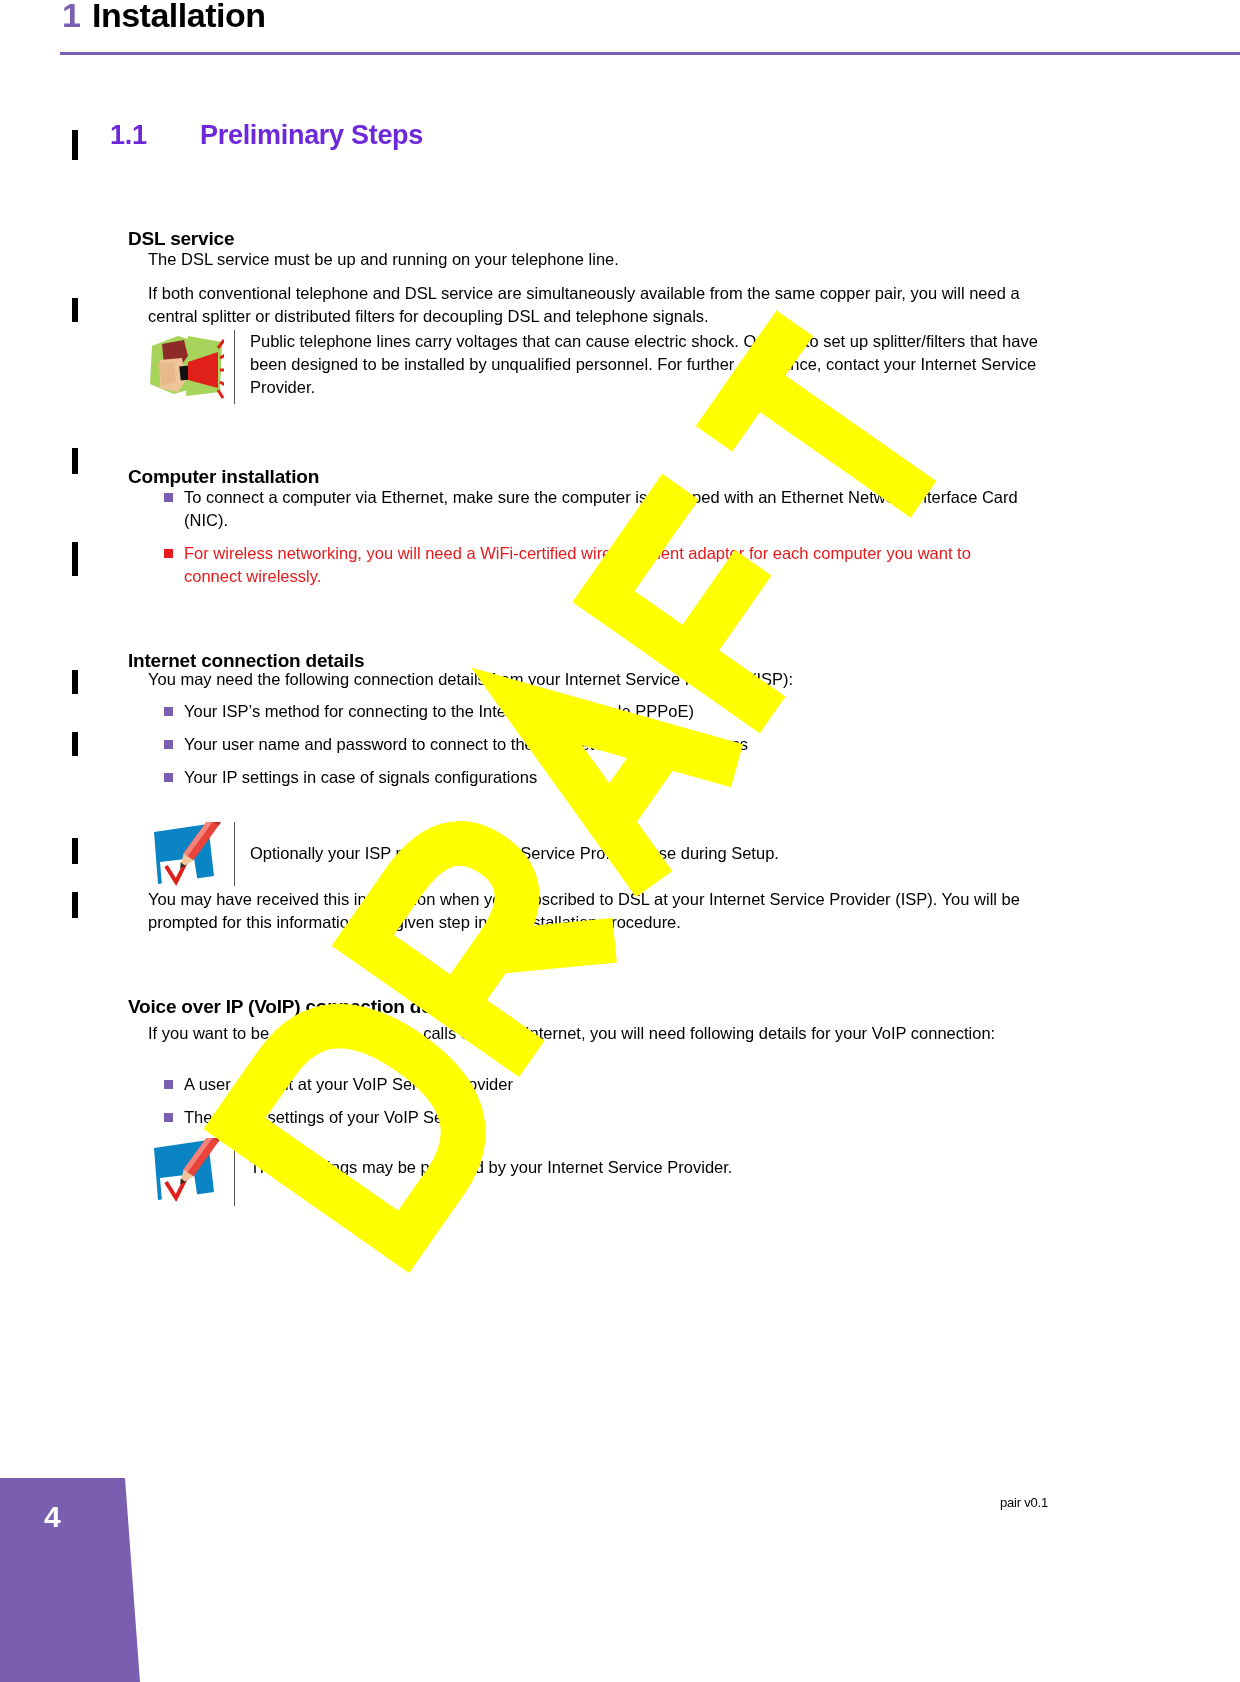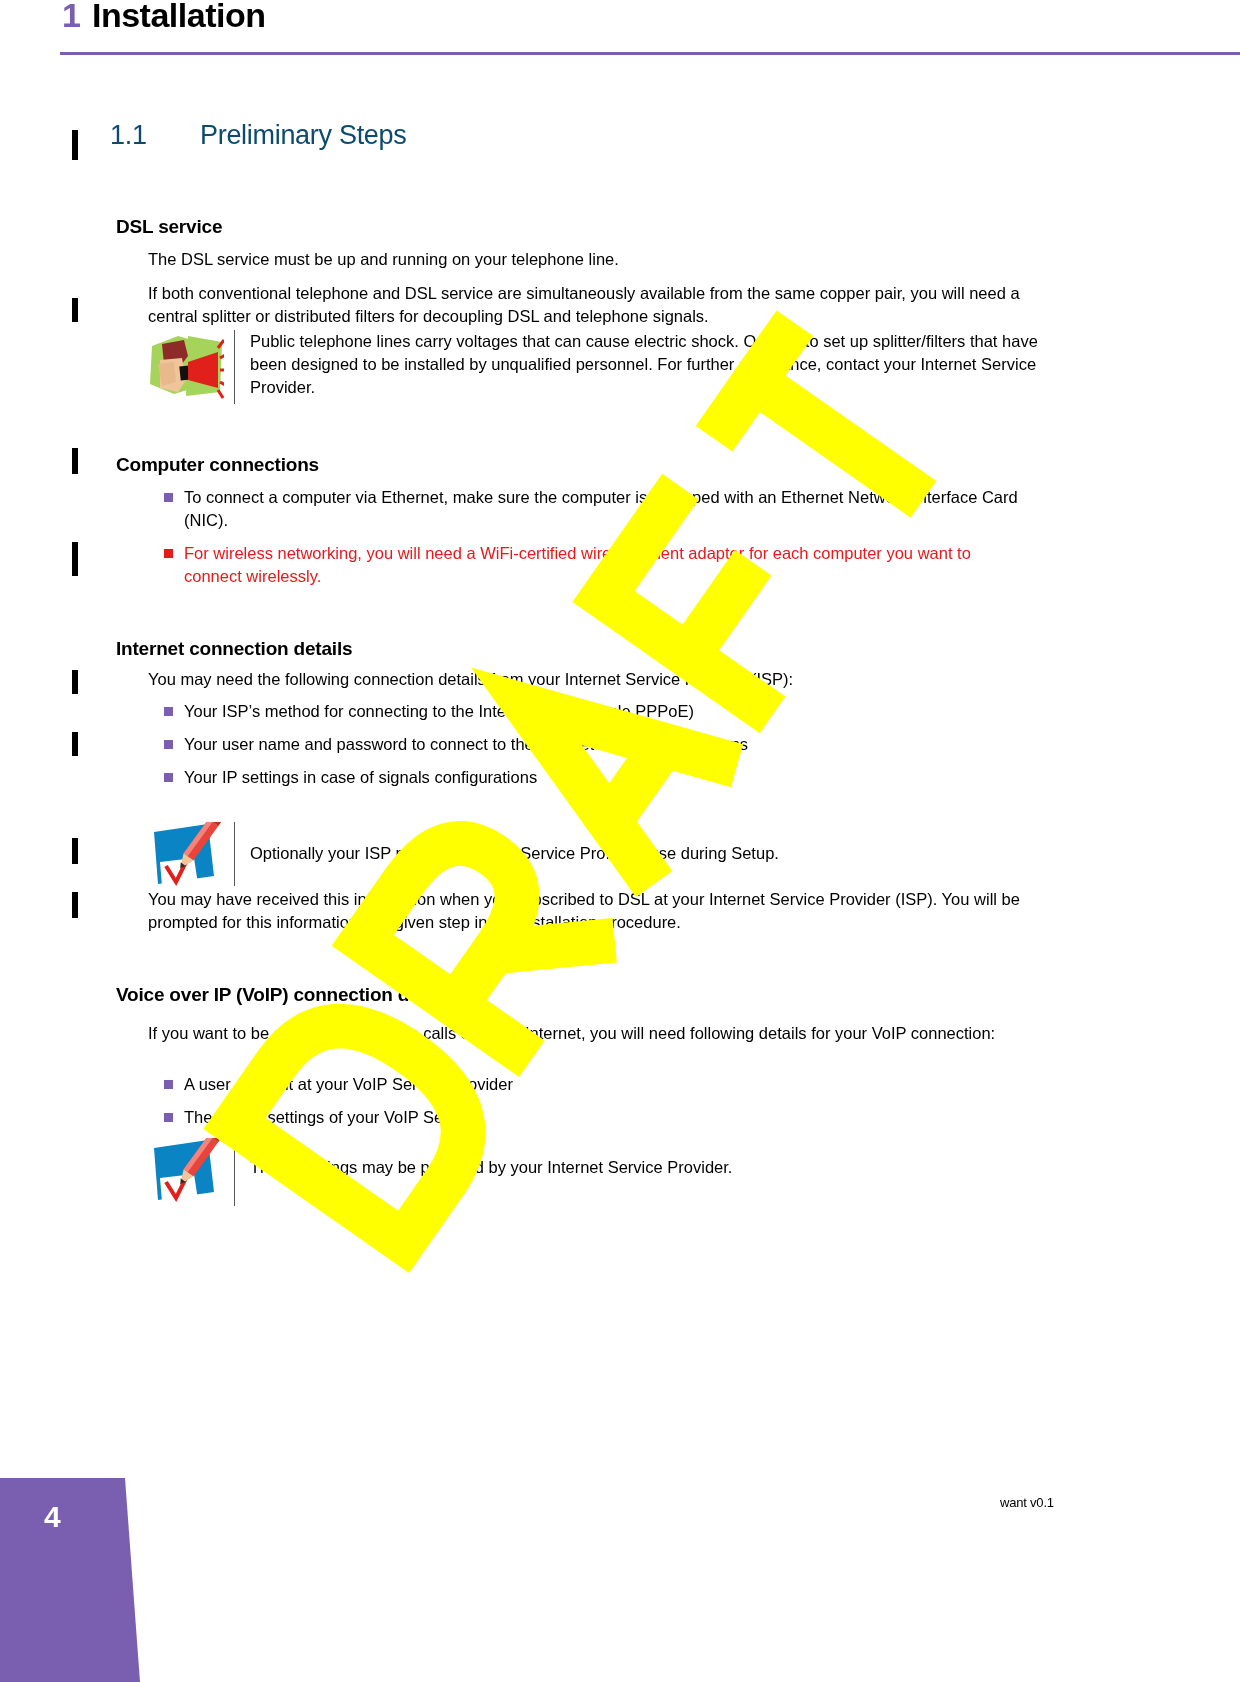--- a/index.html
+++ b/index.html
@@ -53,32 +53,32 @@
     height: 3px;
     background: #7a5fb0;
   }
 
   
   .sec-head {
     position: absolute;
     left: 110px;
     top: 120px;
     font-size: 27px;
-    font-weight: normal;
-    color: #0c4a6e;
+    font-weight: bold;
+    color: #6d28d9;
     letter-spacing: -0.3px;
     white-space: nowrap;
   }
   .sec-head .num { display: inline-block; width: 90px; }
 
   
   .block { position: absolute; }
 
   h3.sub {
-    margin: 4px;
+    margin: 16px;
     font-size: 19px;
     font-weight: bold;
     color: #000000;
     letter-spacing: -0.2px;
   }
   p.body {
     margin: 0;
     font-size: 16.5px;
     line-height: 23px;
     color: #000000;
@@ -225,21 +225,21 @@
           <line x1="72" y1="52" x2="79" y2="56"></line>
           <line x1="70" y1="60" x2="75" y2="68"></line>
         </g>
       </svg>
     </div>
     <div class="divider" style="left:86px;height:74px;"></div>
     <div class="ntext" style="left:102px;top:0;width:790px;">Public telephone lines carry voltages that can cause electric shock. Only try to set up splitter/filters that have been designed to be installed by unqualified personnel. For further assistance, contact your Internet Service Provider.</div>
   </div>
 
   <div class="block" style="left:112px;top:450px;width:930px;">
-    <h3 class="sub">Computer connections</h3>
+    <h3 class="sub">Computer installation</h3>
   </div>
   <div class="block" style="left:148px;top:486px;width:876px;">
     <ul class="bl">
       <li>
         <span class="sq"></span>
         <span>To connect a computer via Ethernet, make sure the computer is equipped with an Ethernet Network Interface Card (NIC).</span>
       </li>
       <li class="red">
         <span class="sq"></span>
         <span>For wireless networking, you will need a WiFi-certified wireless client adapter for each computer you want to connect wirelessly.</span>
@@ -343,15 +343,15 @@
       <path d="M74 60 L74 -60 L152 -60 M74 0 L140 0"></path>
 
       <path d="M186 -60 L268 -60 M227 -60 L227 60"></path>
     </g>
   </svg>
 
   <svg class="footer-tab" viewBox="0 0 140 204">
     <polygon points="0,0 125,0 140,204 0,204" fill="#7a5fb0"></polygon>
   </svg>
   <div class="footer-pageno">4</div>
-  <div class="footer-docnr">want v0.1</div>
+  <div class="footer-docnr">pair v0.1</div>
 
 </div>
 
 </body></html>

